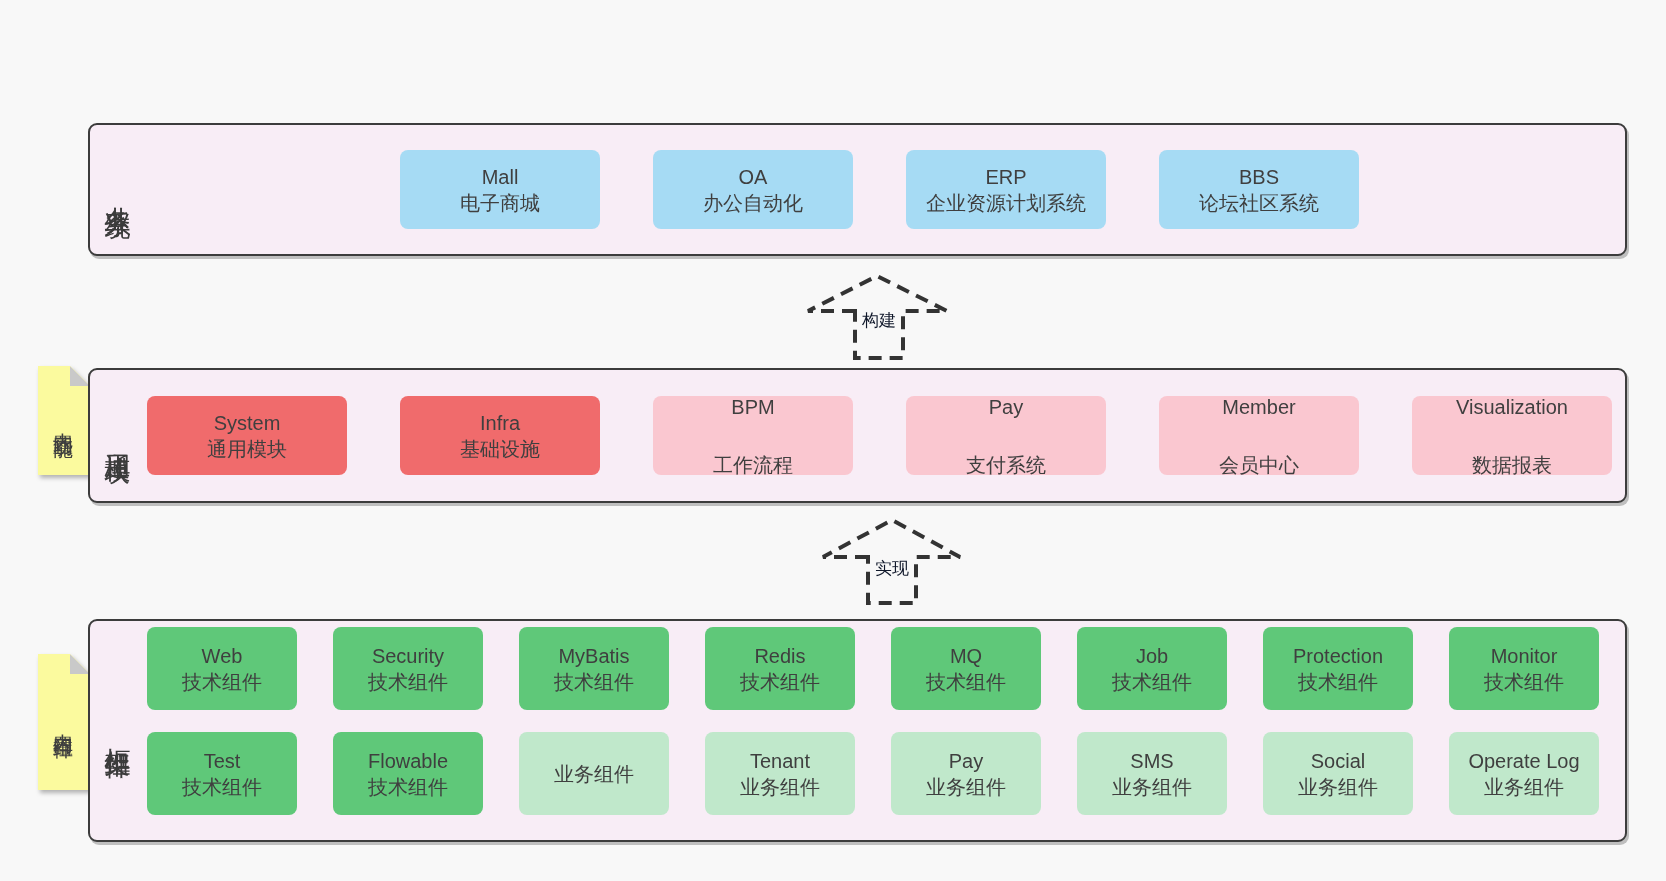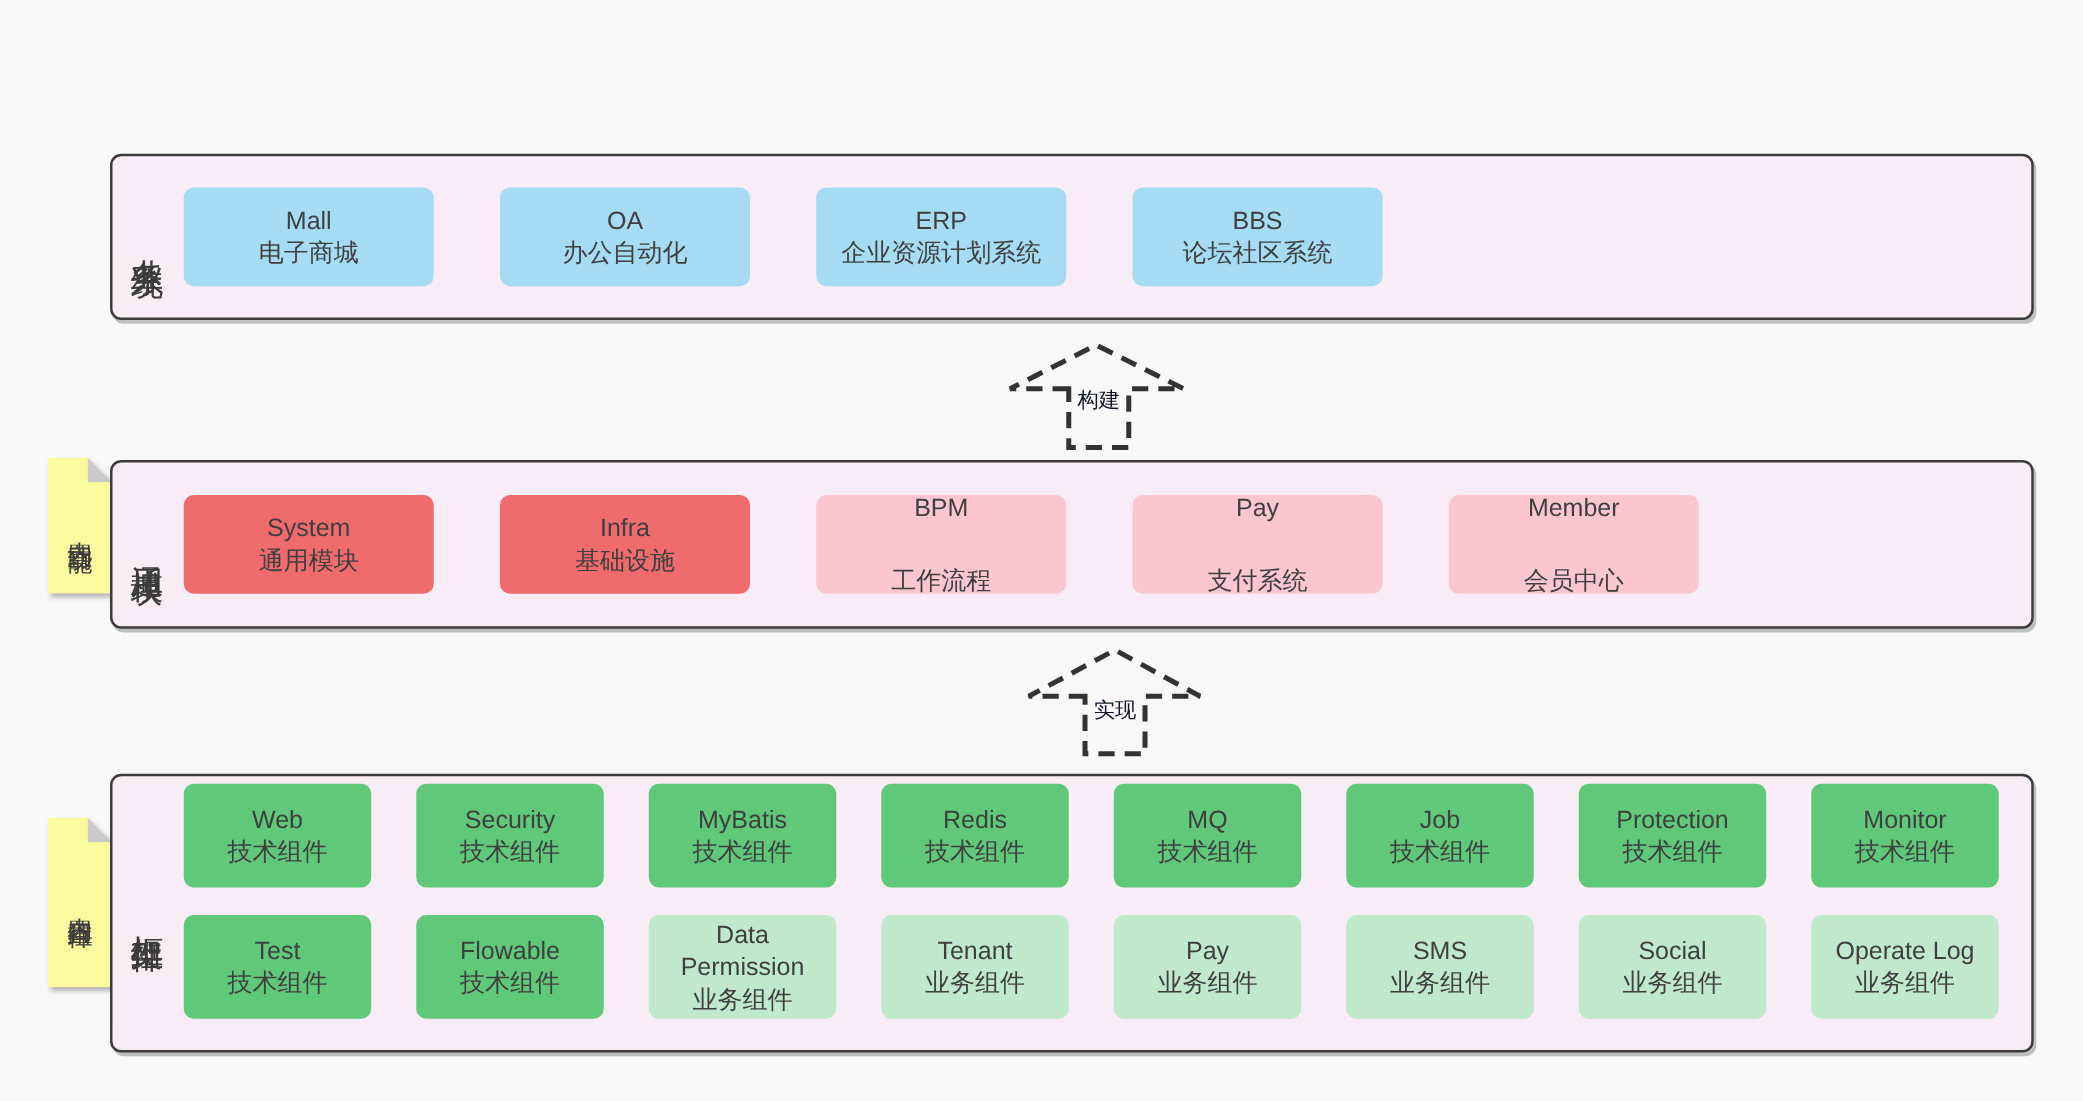--- a/index.html
+++ b/index.html
@@ -19,21 +19,21 @@
   .panel-business  { top:123px; height:133px; }
   .panel-modules   { top:368px; height:135px; }
   .panel-framework { top:619px; height:223px; }
 
   .side-label {
     width:57px; display:flex; align-items:center; justify-content:center;
     writing-mode:vertical-rl; text-orientation:upright;
     font-size:26px; letter-spacing:2px; color:#3b3b3b;
   }
 
-  .boxes-area { flex:1; display:flex; flex-direction:column; justify-content:center; }
+  .boxes-area { flex:1; display:flex; flex-direction:column; justify-content:center;align-items:center; }
   .panel-framework .boxes-area { justify-content:flex-start; padding-top:6px; gap:22px; }
 
   .box-row { display:flex; }
   .row6 { gap:53px; padding-right:13px; }
   .row8 { gap:36px; padding-right:26px; }
 
   .box {
     display:flex; flex-direction:column; align-items:center; justify-content:center;
     border-radius:8px; text-align:center;
     font-size:20px; line-height:26px; padding:0 8px; color:var(--text,#3f3f3f);
@@ -131,20 +131,24 @@
             <div>工作流程</div>
           </div>
           <div class="box pink">
             <div>Pay</div>
             <div>支付系统</div>
           </div>
           <div class="box pink">
             <div>Member</div>
             <div>会员中心</div>
           </div>
+          <div class="box pink">
+            <div>Visualization</div>
+            <div>数据报表</div>
+          </div>
         </div>
     </div>
   </section>
 
   <svg class="arrow" style="left:810px; top:505px" width="160" height="103" xmlns="http://www.w3.org/2000/svg">
     <polygon points="58,52 13,52 82,15 150,52 106,52 106,98 58,98"></polygon>
   </svg>
   <div class="arrow-label" style="left:892px; top:568px">实现</div>
 
   <div class="tab-wrap tab-framework">
@@ -193,21 +197,20 @@
       <div class="box-row row8">
           <div class="box green">
             <div>Test</div>
             <div>技术组件</div>
           </div>
           <div class="box green">
             <div>Flowable</div>
             <div>技术组件</div>
           </div>
           <div class="box lightgreen">
-            <div>Data Permission</div>
             <div>业务组件</div>
           </div>
           <div class="box lightgreen">
             <div>Tenant</div>
             <div>业务组件</div>
           </div>
           <div class="box lightgreen">
             <div>Pay</div>
             <div>业务组件</div>
           </div>

